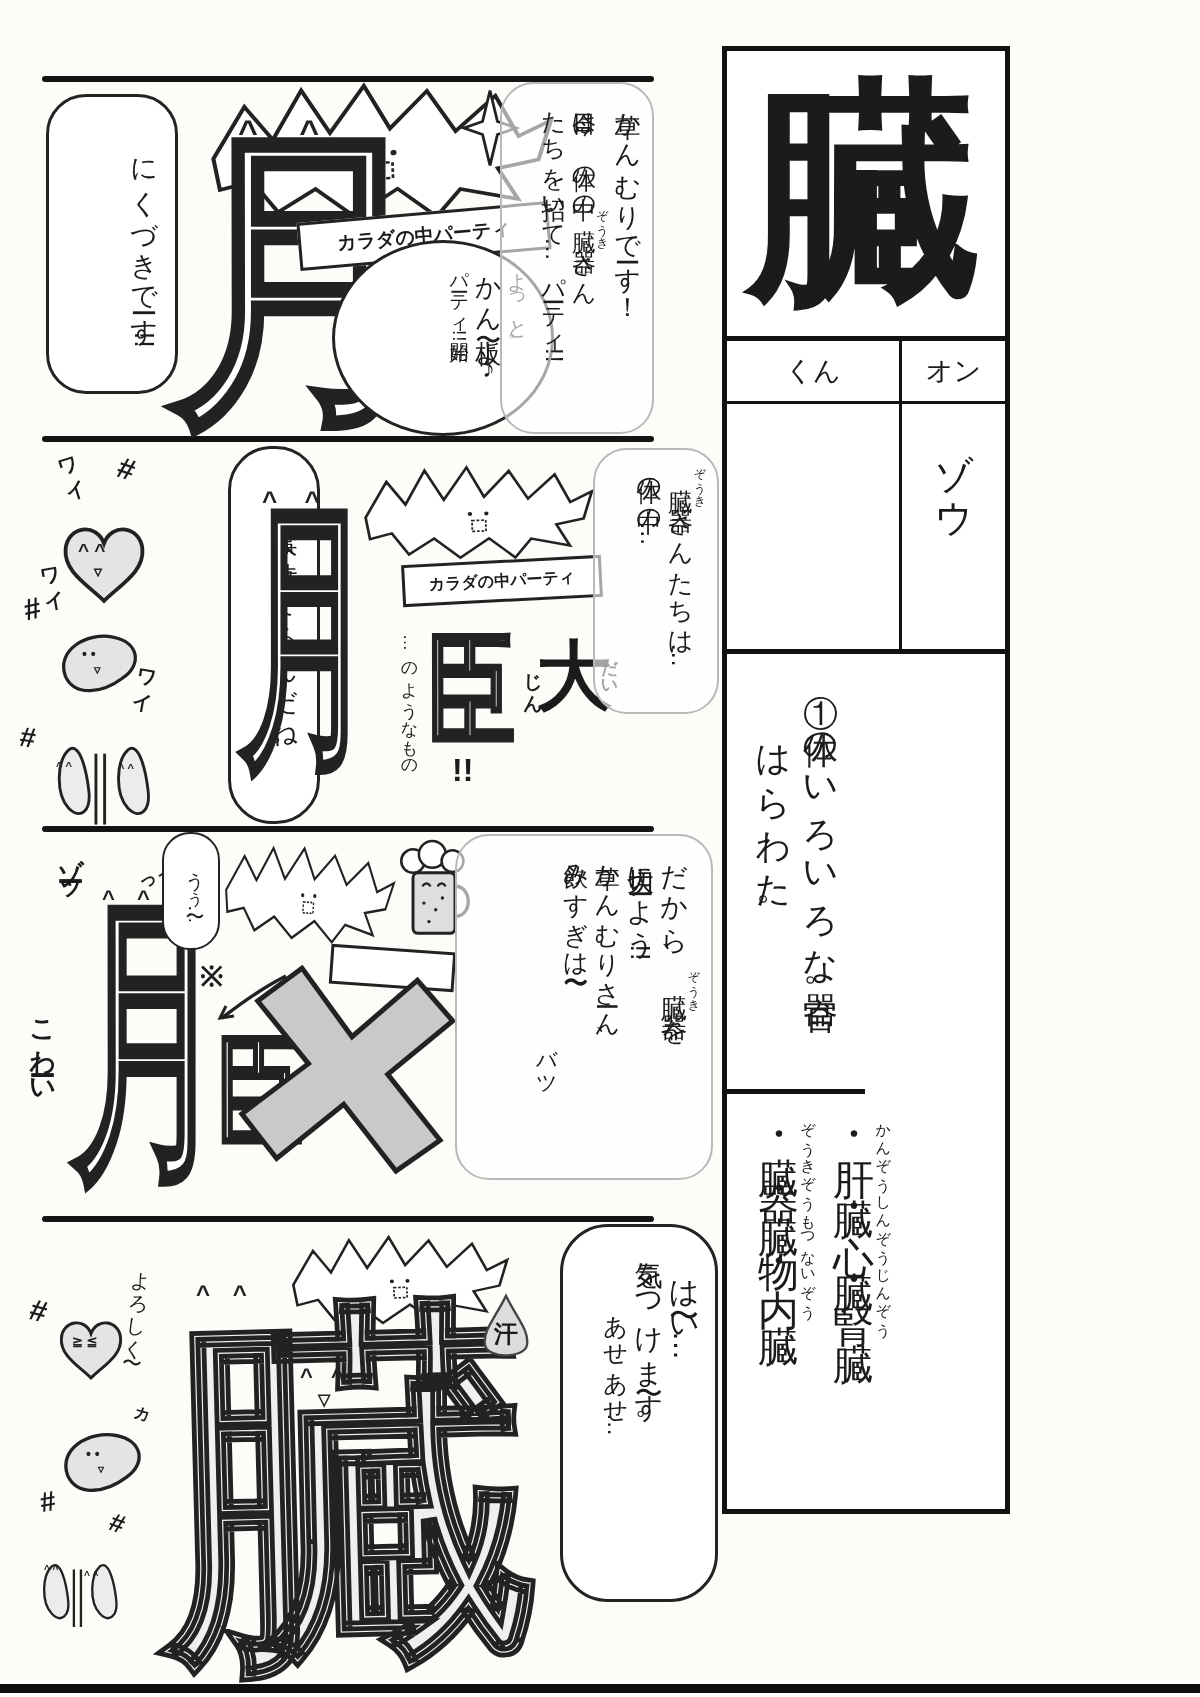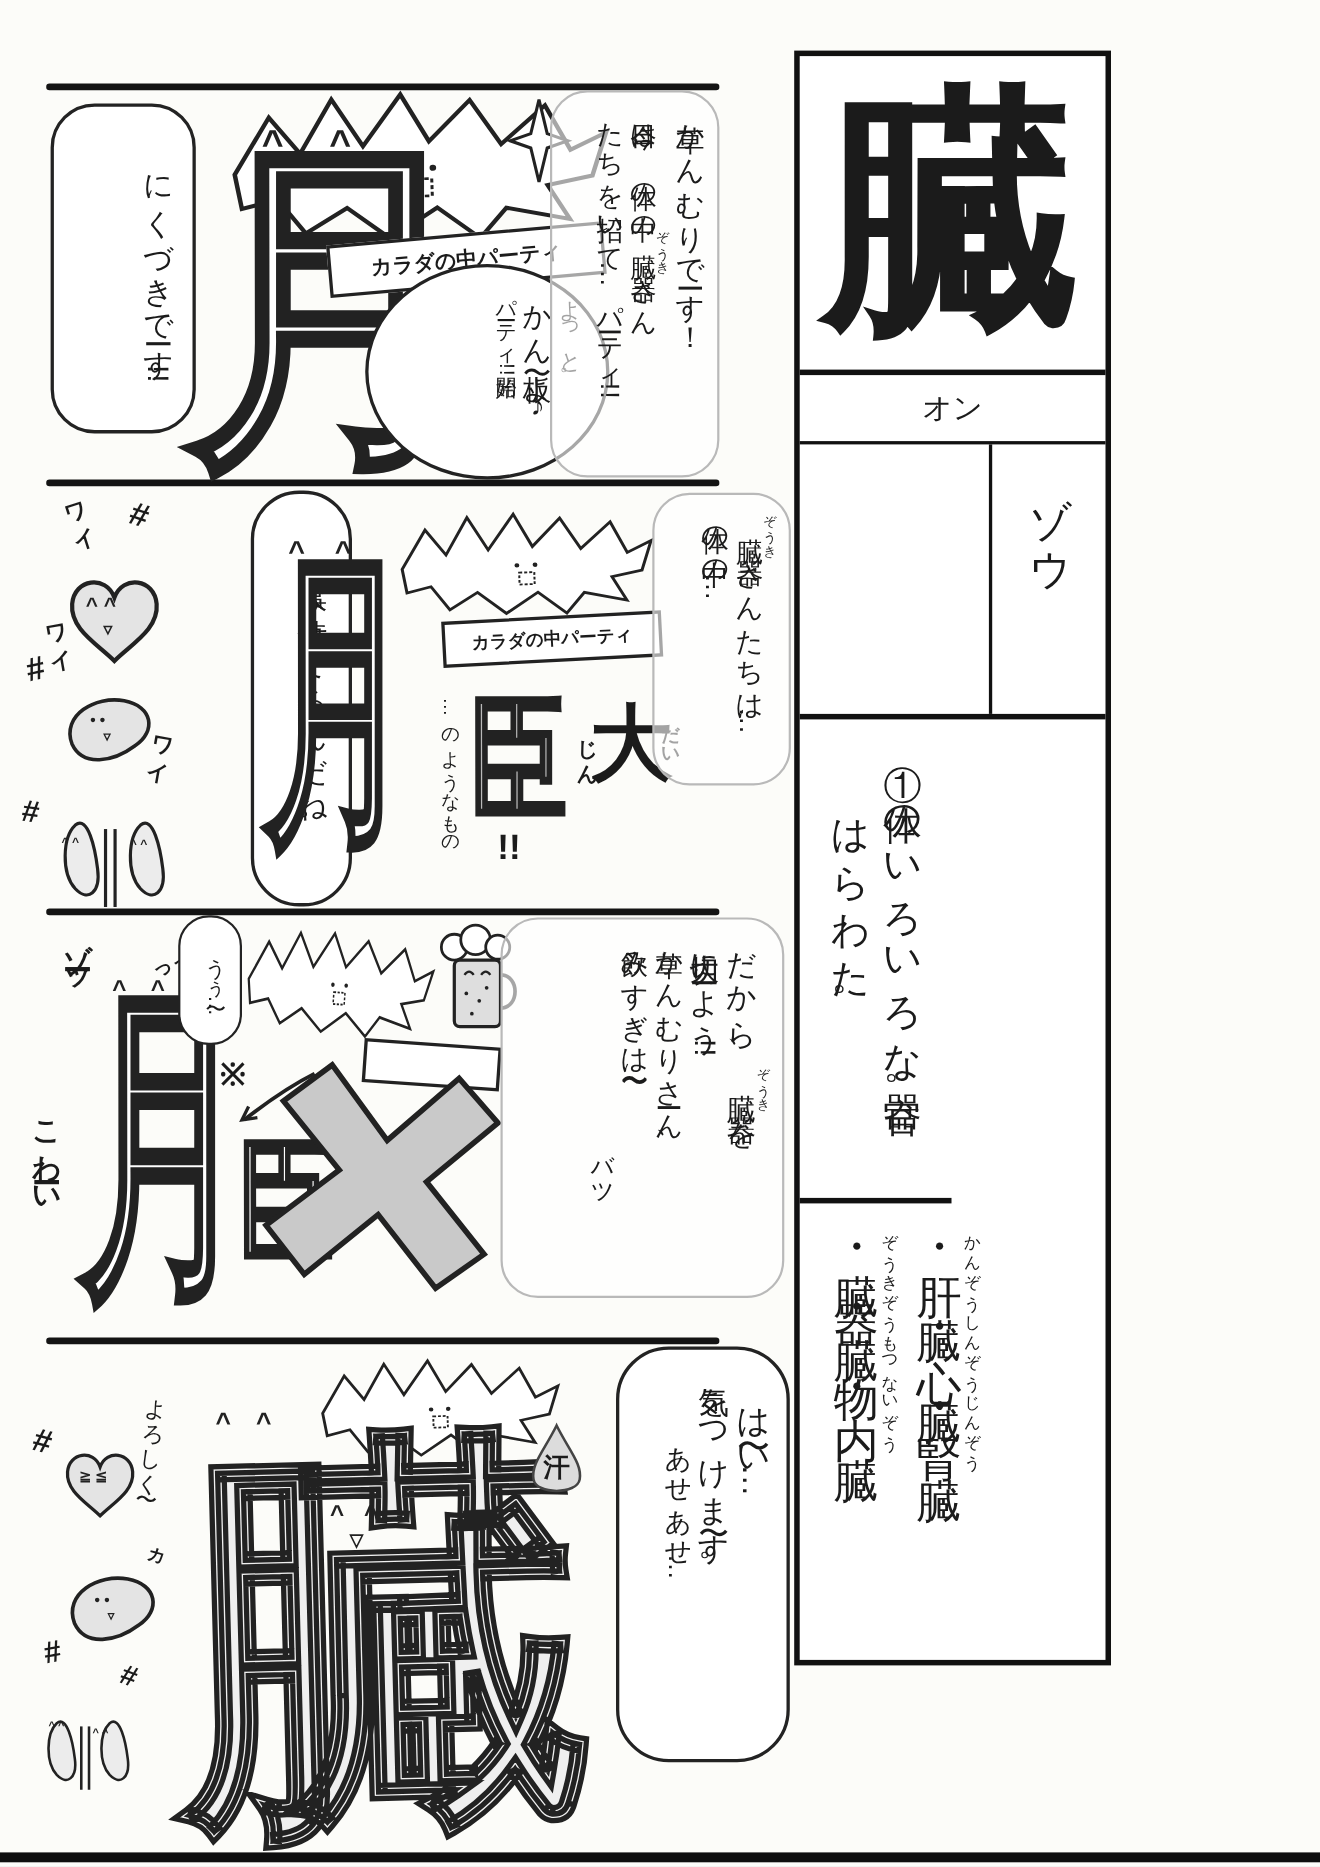--- a/index.html
+++ b/index.html
@@ -263,20 +263,21 @@
       <p class="ln" style="font-size:28px;">気をつけま〜す。</p>
       <p class="ln" style="font-size:24px;text-indent:58px;">あせあせ…</p>
     </div>
   </div>
 
   <div class="card">
     <div class="kanji-box">
       <div class="big-kanji serif">臓</div>
     </div>
     <div class="hdr-row">
+      <div class="cell cell-kun serif">くん</div>
       <div class="cell cell-on serif">オン</div>
     </div>
     <div class="read-row">
       <div class="cell-kun"></div>
       <div class="cell-on">
         <div class="v reading serif">ゾウ</div>
       </div>
     </div>
     <div class="meaning v serif">
       <p>①体のいろいろな器官。</p>

